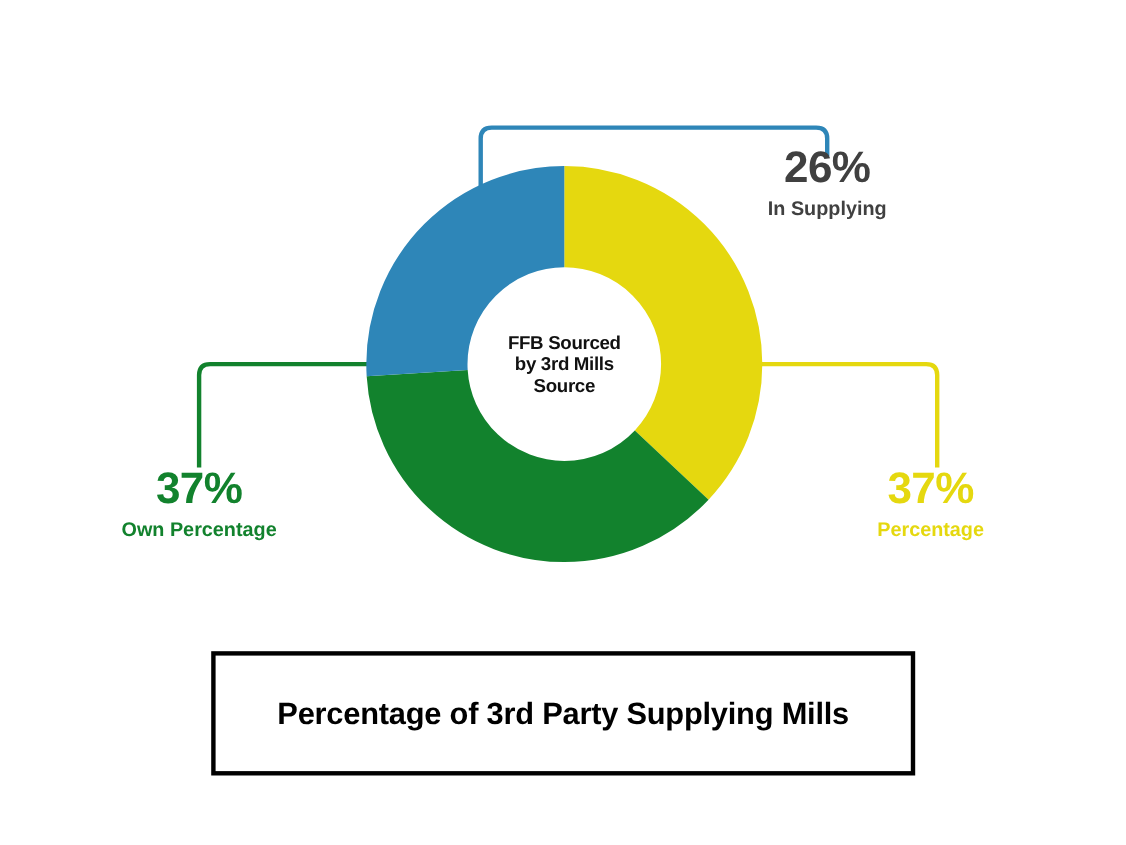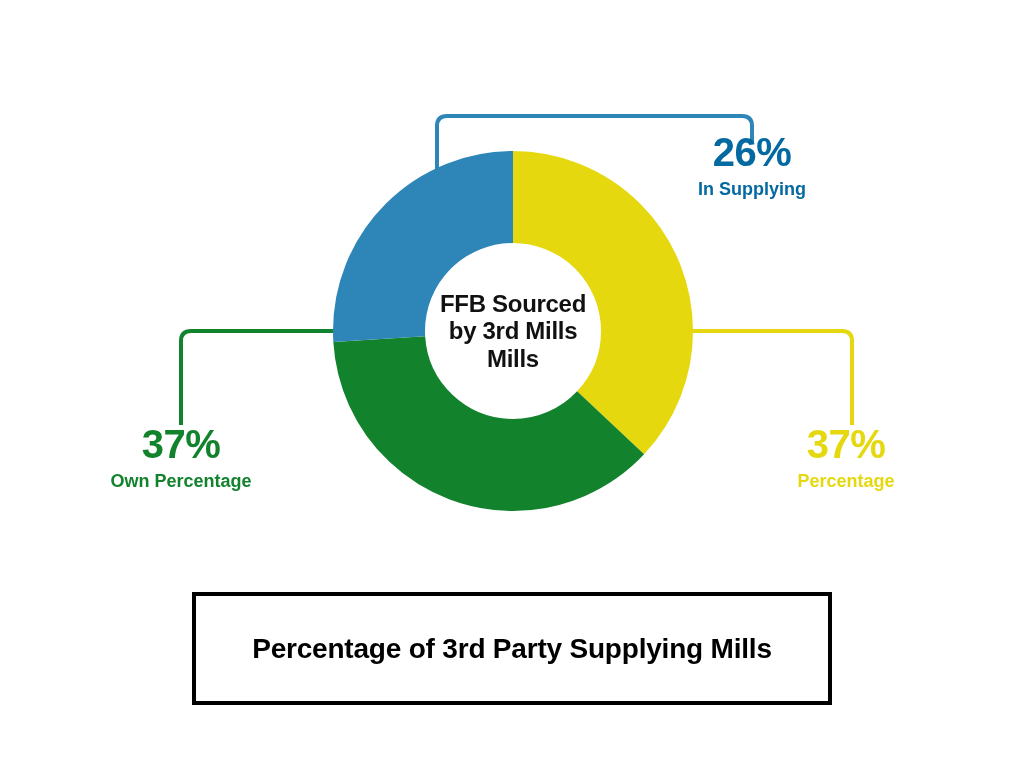--- a/index.html
+++ b/index.html
@@ -35,21 +35,21 @@
   .center-label {
     position: absolute;
     left: 413px;
     top: 281px;
     width: 200px;
     height: 100px;
     display: flex;
     align-items: center;
     justify-content: center;
     text-align: center;
-    font-size: 24px;
+    font-size: 17px;
     font-weight: bold;
     line-height: 1.15;
     color: #111111;
     letter-spacing: -0.3px;
     pointer-events: none;
   }
 
   
   .callout {
     position: absolute;
@@ -68,21 +68,21 @@
     font-size: 18px;
     font-weight: bold;
     margin-top: 8px;
     white-space: nowrap;
   }
 
   .callout-inprogress {
     left: 632px;
     top: 132px;
     width: 240px;
-    color: #0369a1;
+    color: #404040;
   }
   .callout-ownplantation {
     left: 61px;
     top: 424px;
     width: 240px;
     color: #12822D;
   }
   .callout-outsourced {
     left: 726px;
     top: 424px;
@@ -134,21 +134,21 @@
       <circle r="134" cx="0" cy="0" fill="none" stroke="#12822D" stroke-width="92" stroke-dasharray="311.5 530.5" stroke-dashoffset="-311.5" transform="rotate(-90)"></circle>
 
       <circle r="134" cx="0" cy="0" fill="none" stroke="#2E86B8" stroke-width="92" stroke-dasharray="218.9 623.0" stroke-dashoffset="-623.0" transform="rotate(-90)"></circle>
     </g>
   </svg>
 
   <div class="center-label">
     <span>
       <span>FFB Sourced</span><br>
       <span>by 3rd Mills</span><br>
-      <span>Mills</span>
+      <span>Source</span>
     </span>
   </div>
 
   <div class="callout callout-inprogress">
     <span class="pct">26%</span>
     <span class="name">In Supplying</span>
   </div>
 
   <div class="callout callout-ownplantation">
     <span class="pct">37%</span>

